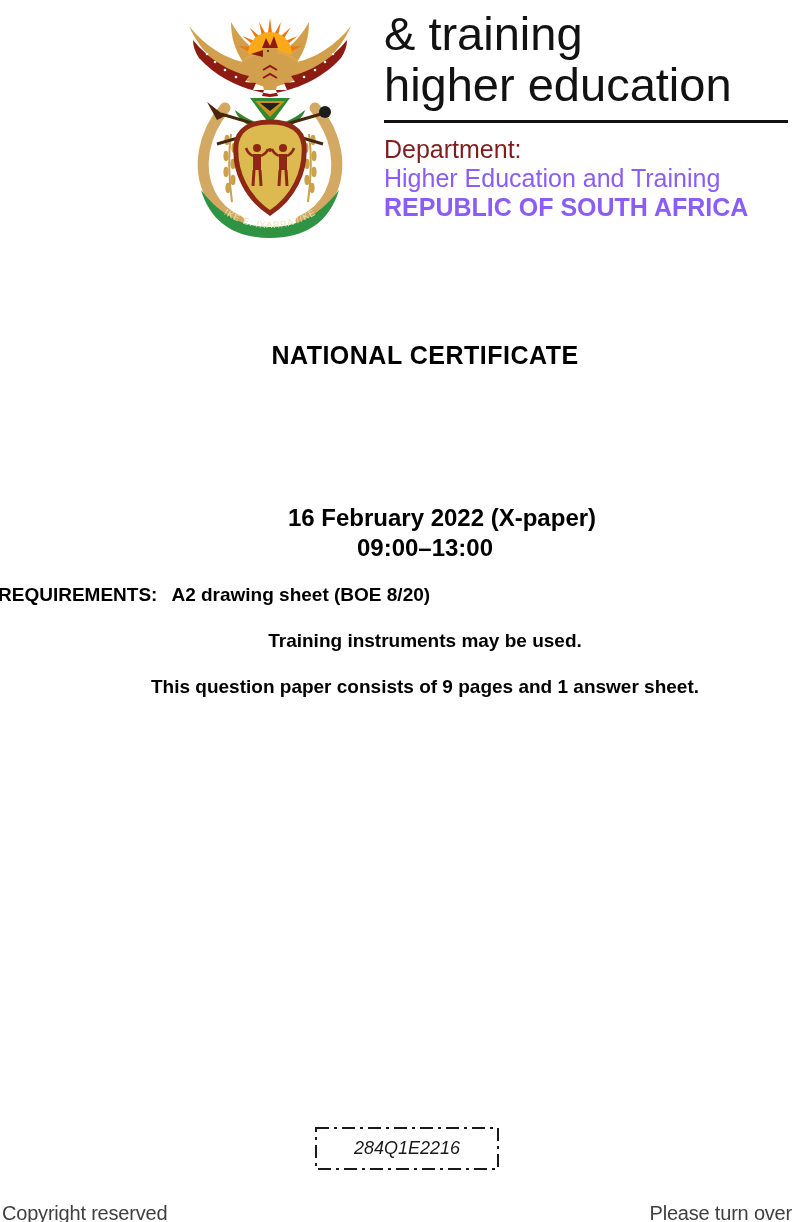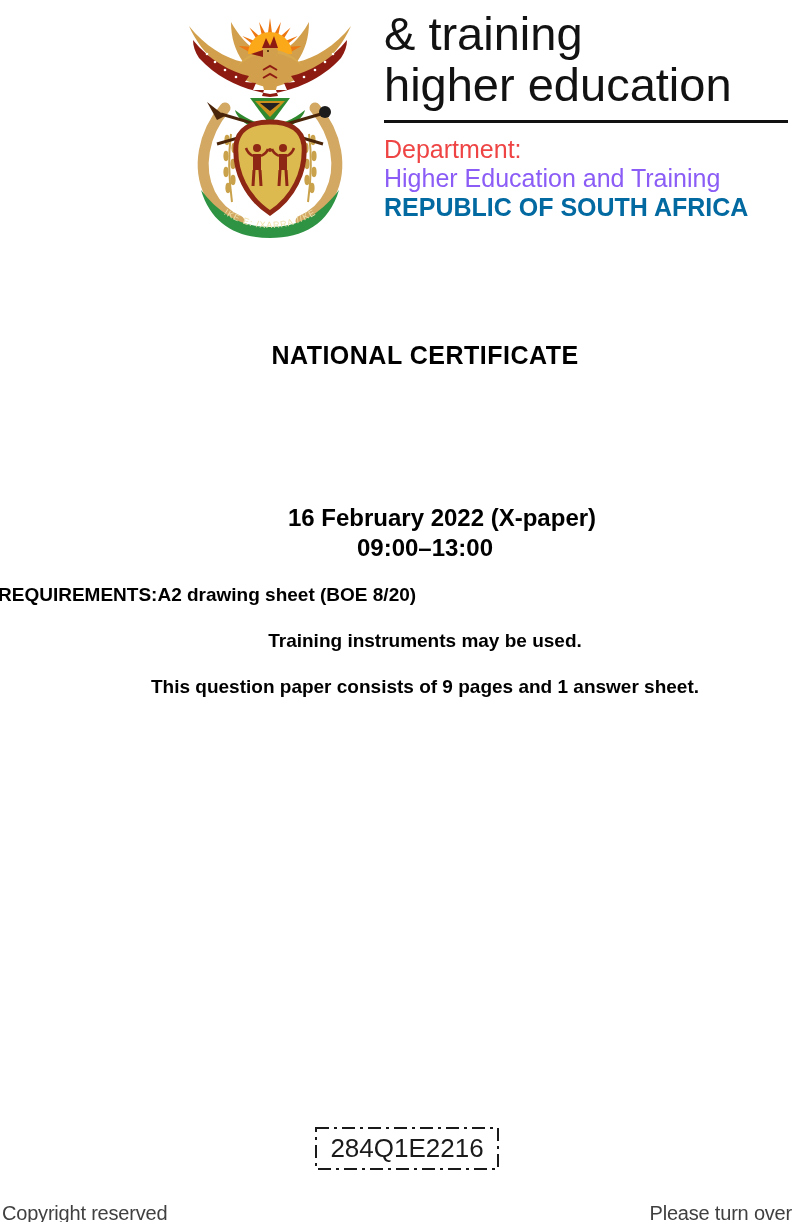--- a/index.html
+++ b/index.html
@@ -7,41 +7,41 @@
     position:relative;width:800px;height:1222px;background:#ffffff;
     margin:0 auto;overflow:hidden;
     font-family:"Liberation Sans","DejaVu Sans",sans-serif;color:#000;
   }
   .abs{position:absolute;}
   
   .coat{position:absolute;left:175px;top:10px;width:190px;height:228px;}
   .brand{position:absolute;left:384px;top:8px;width:410px;}
   .brand-line{font-size:47px;line-height:51px;font-weight:400;color:#121212;letter-spacing:0px;}
   .mast-rule{width:404px;height:3px;background:#121212;margin-top:10px;}
-  .dept{font-size:25px;line-height:29px;color:#ef4444;margin-top:12px;}
+  .dept{font-size:25px;line-height:29px;color:#7f1d1d;margin-top:12px;}
   .dept-name{font-size:25px;line-height:29px;color:#8b5cf6;}
-  .country{font-size:25px;line-height:29px;font-weight:bold;color:#0369a1;}
+  .country{font-size:25px;line-height:29px;font-weight:bold;color:#8b5cf6;}
   
   .cline{left:0;width:800px;text-align:center;margin-left:25px;}
   .t-cert{top:341px;font-size:25px;font-weight:bold;letter-spacing:.5px;}
   .t-subj{top:392px;font-size:30px;font-weight:bold;letter-spacing:.5px;}
   .t-code{top:448px;font-size:23px;}
   .t-date{top:504px;font-size:24px;font-weight:bold;padding-left:17px;}
   .t-time{top:534px;font-size:24px;font-weight:bold;}
   .req{left:-2px;top:584px;font-size:19px;font-weight:bold;white-space:nowrap;}
-  .req .req-val{}
+  .req .req-val{margin-left:14px;}
   .t-note1{top:630px;font-size:19px;font-weight:bold;}
   .t-note2{top:676px;font-size:19px;font-weight:bold;}
   
   .codebox{left:314px;top:1126px;width:186px;height:45px;}
   .codebox svg{position:absolute;left:0;top:0;}
   .codebox .codetext{
     position:absolute;left:0;top:0;width:100%;height:100%;
     display:flex;align-items:center;justify-content:center;
-    font-size:26px;color:#1a1a1a;
+    font-size:18px;color:#1a1a1a;font-style:italic;
   }
   
   .foot{top:1202px;font-size:20px;letter-spacing:-.2px;color:#404040;}
   .foot-left{left:2px;}
   .foot-right{right:8px;}
 </style>
 </head>
 <body>
 
 <div class="page">

